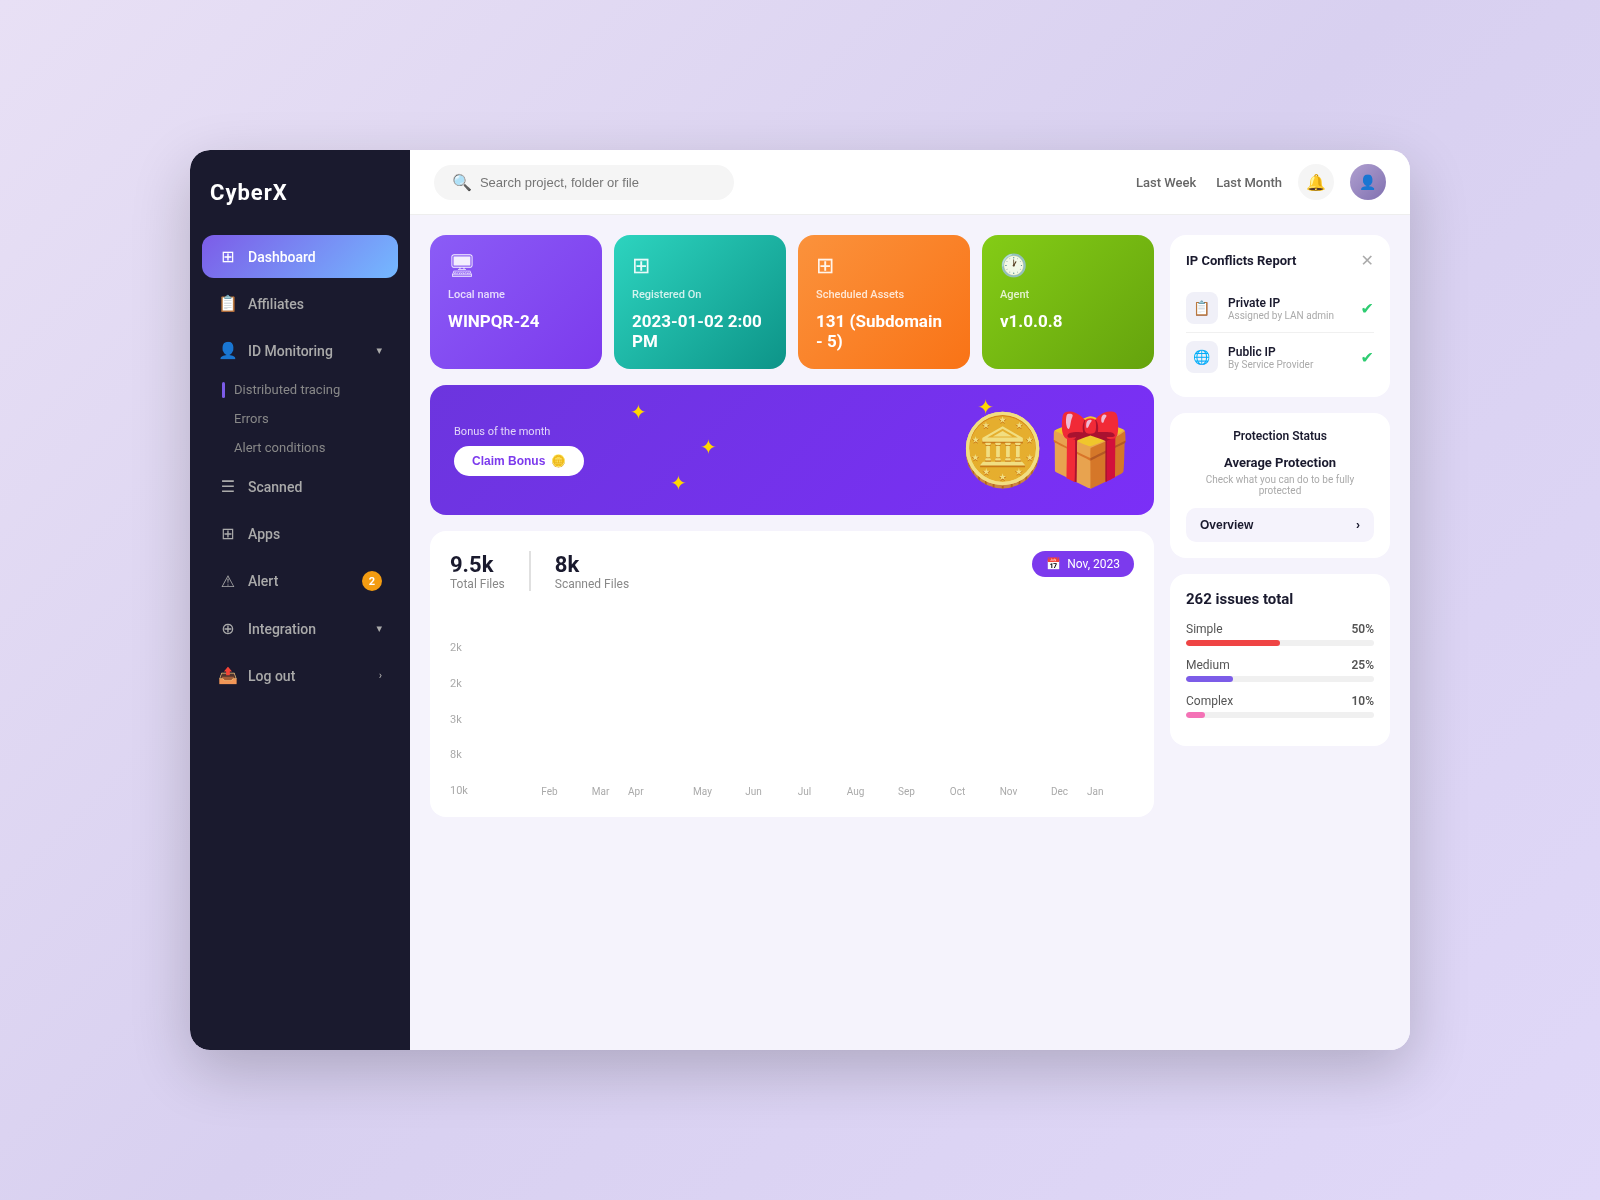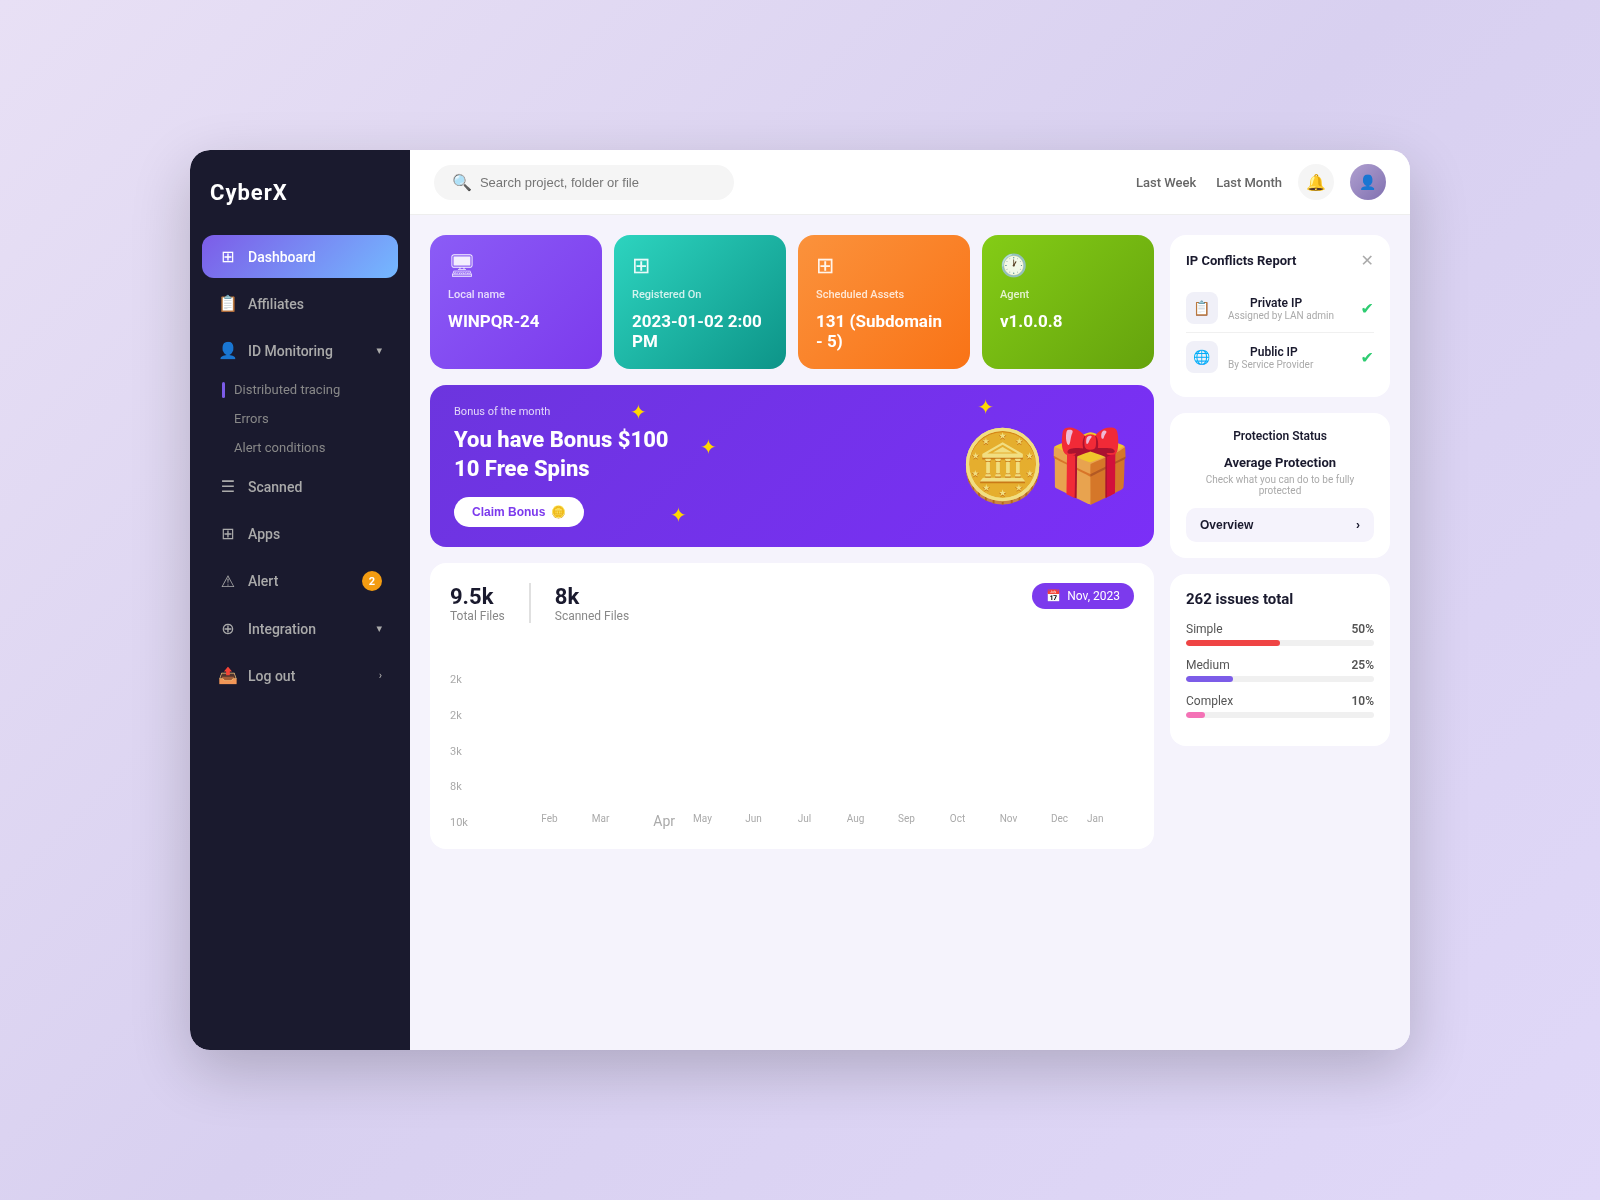--- a/index.html
+++ b/index.html
@@ -327,21 +327,21 @@
     }
     .ip-item:last-child { border-bottom: none; }
     .ip-icon {
       width: 32px; height: 32px;
       background: #f0f0f8;
       border-radius: 8px;
       display: flex; align-items: center; justify-content: center;
       font-size: 14px;
     }
     .ip-info { flex: 1; }
-    .ip-name { font-size: 12px; font-weight: 600; color: #1a1a2e; margin-left: 22px; }
+    .ip-name { font-size: 12px; font-weight: 600; color: #1a1a2e; }
     .ip-sub { font-size: 10px; color: #aaa; }
     .check-icon { color: #2ecc71; font-size: 16px; }
 
     
     .protection-card {
       background: #fff;
       border-radius: 16px;
       padding: 16px;
       display: flex;
       flex-direction: column;
@@ -517,24 +517,20 @@
             <div class="stat-card green">
               <div class="stat-card-icon">🕐</div>
               <div class="stat-card-label">Agent</div>
               <div class="stat-card-value">v1.0.0.8</div>
             </div>
           </div>
 
           <div class="bonus-banner">
             <div class="bonus-content">
               <div class="bonus-tag">Bonus of the month</div>
-              <div class="bonus-title">
-                <span>You have Bonus $100</span><br>
-                <span>10 Free Spins</span>
-              </div>
               <button class="claim-btn">
                 <span>Claim Bonus</span>
                 <span>🪙</span>
               </button>
             </div>
             <span class="sparkle sparkle-1">✦</span>
             <span class="sparkle sparkle-2">✦</span>
             <span class="sparkle sparkle-3">✦</span>
             <span class="sparkle sparkle-4">✦</span>
             <div class="bonus-coins">🪙🎁</div>
@@ -623,21 +619,21 @@
                   </div>
 
                   <div style="flex:1; display:flex; flex-direction:column; align-items:center; justify-content:flex-end; height:100%;">
                     <div class="bar purple-bar" style="height:35%; width:14px;"></div>
                   </div>
                 </div>
                 <div style="display:flex; gap:4px; margin-top:6px;">
                   <div style="min-width:32px;"></div>
                   <div style="flex:1; text-align:center; font-size:10px; color:#aaa;">Feb</div>
                   <div style="flex:1; text-align:center; font-size:10px; color:#aaa;">Mar</div>
-                  <div style="flex:1; text-align:right; font-size:14px; color:#aaa;">Apr</div>
+                  <div style="flex:1; text-align:left; font-size:10px; color:#aaa;">Apr</div>
                   <div style="flex:1; text-align:center; font-size:10px; color:#aaa;">May</div>
                   <div style="flex:1; text-align:center; font-size:10px; color:#aaa;">Jun</div>
                   <div style="flex:1; text-align:center; font-size:10px; color:#aaa;">Jul</div>
                   <div style="flex:1; text-align:center; font-size:10px; color:#aaa;">Aug</div>
                   <div style="flex:1; text-align:center; font-size:10px; color:#aaa;">Sep</div>
                   <div style="flex:1; text-align:center; font-size:10px; color:#aaa;">Oct</div>
                   <div style="flex:1; text-align:center; font-size:10px; color:#aaa;">Nov</div>
                   <div style="flex:1; text-align:center; font-size:10px; color:#aaa;">Dec</div>
                   <div style="flex:1; text-align:left; font-size:10px; color:#aaa;">Jan</div>
                 </div>

